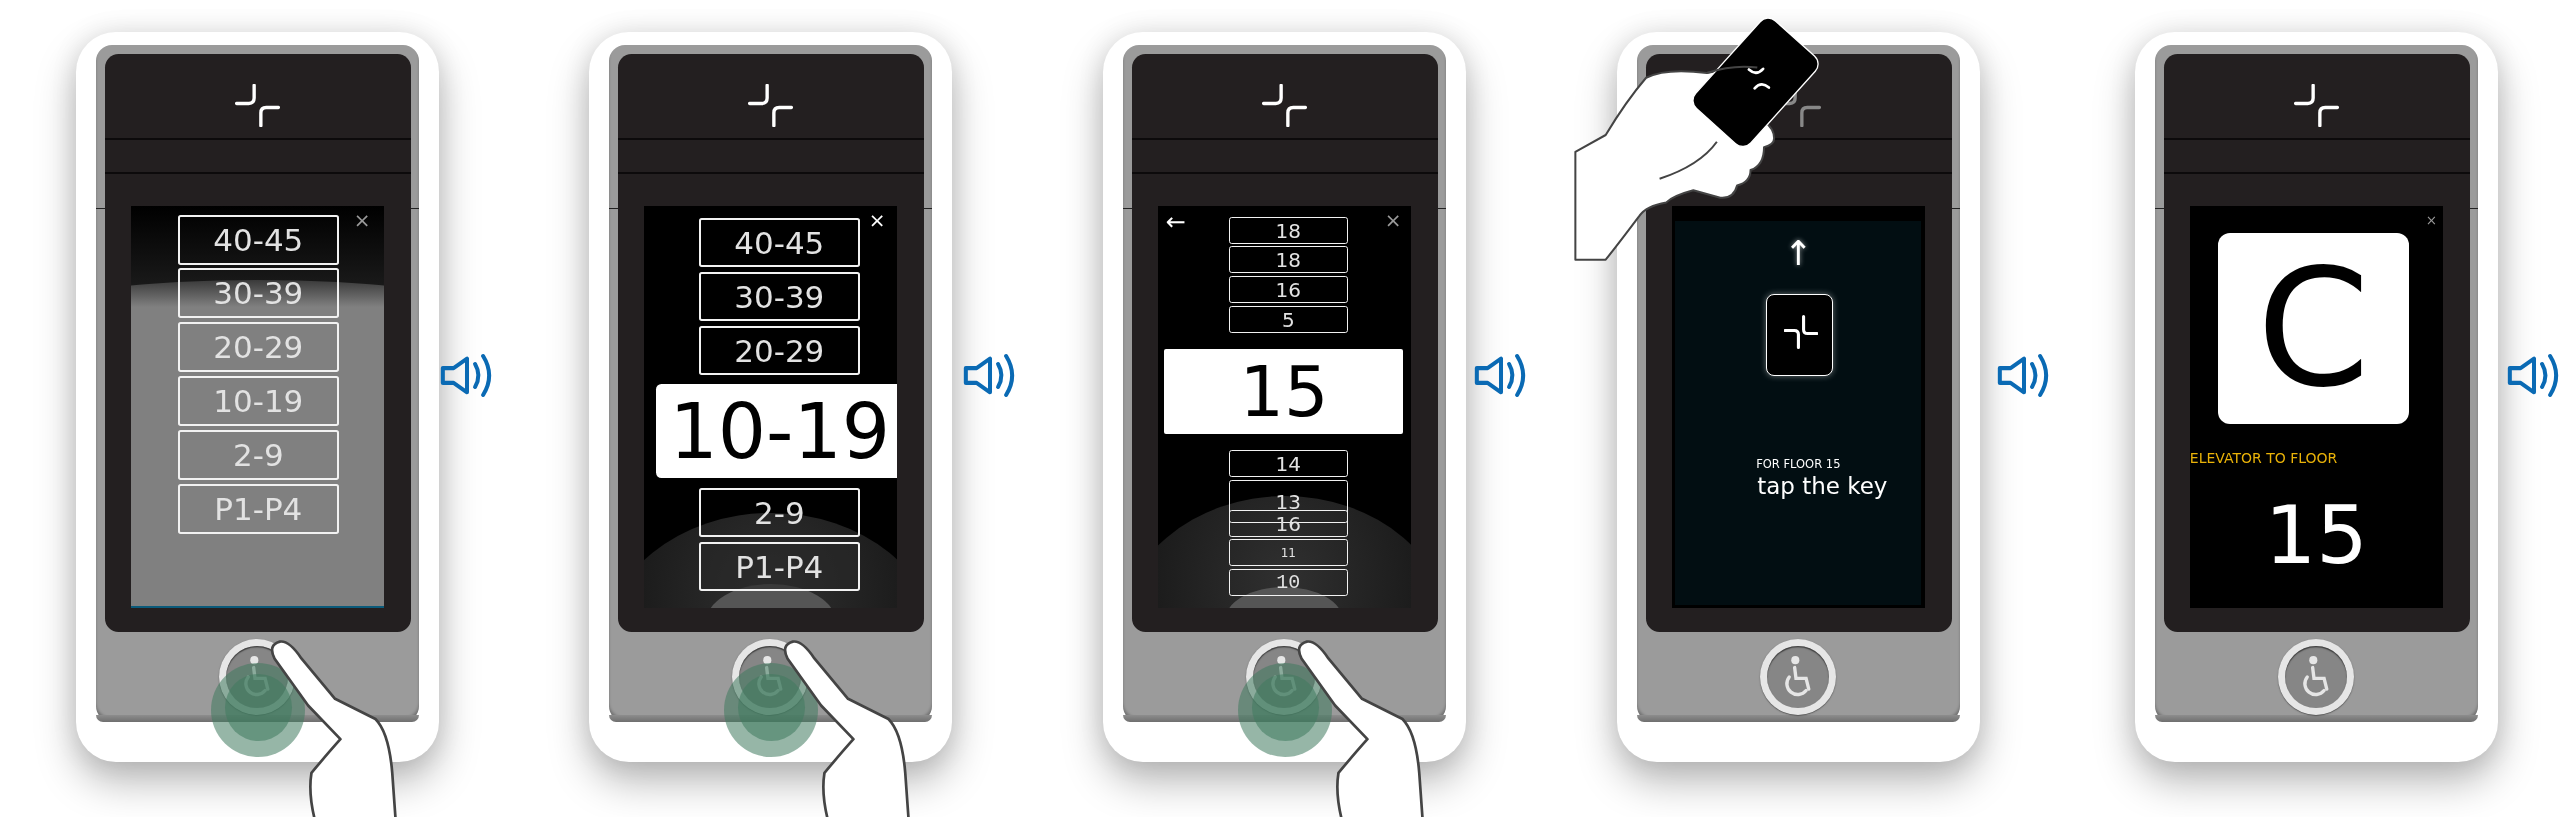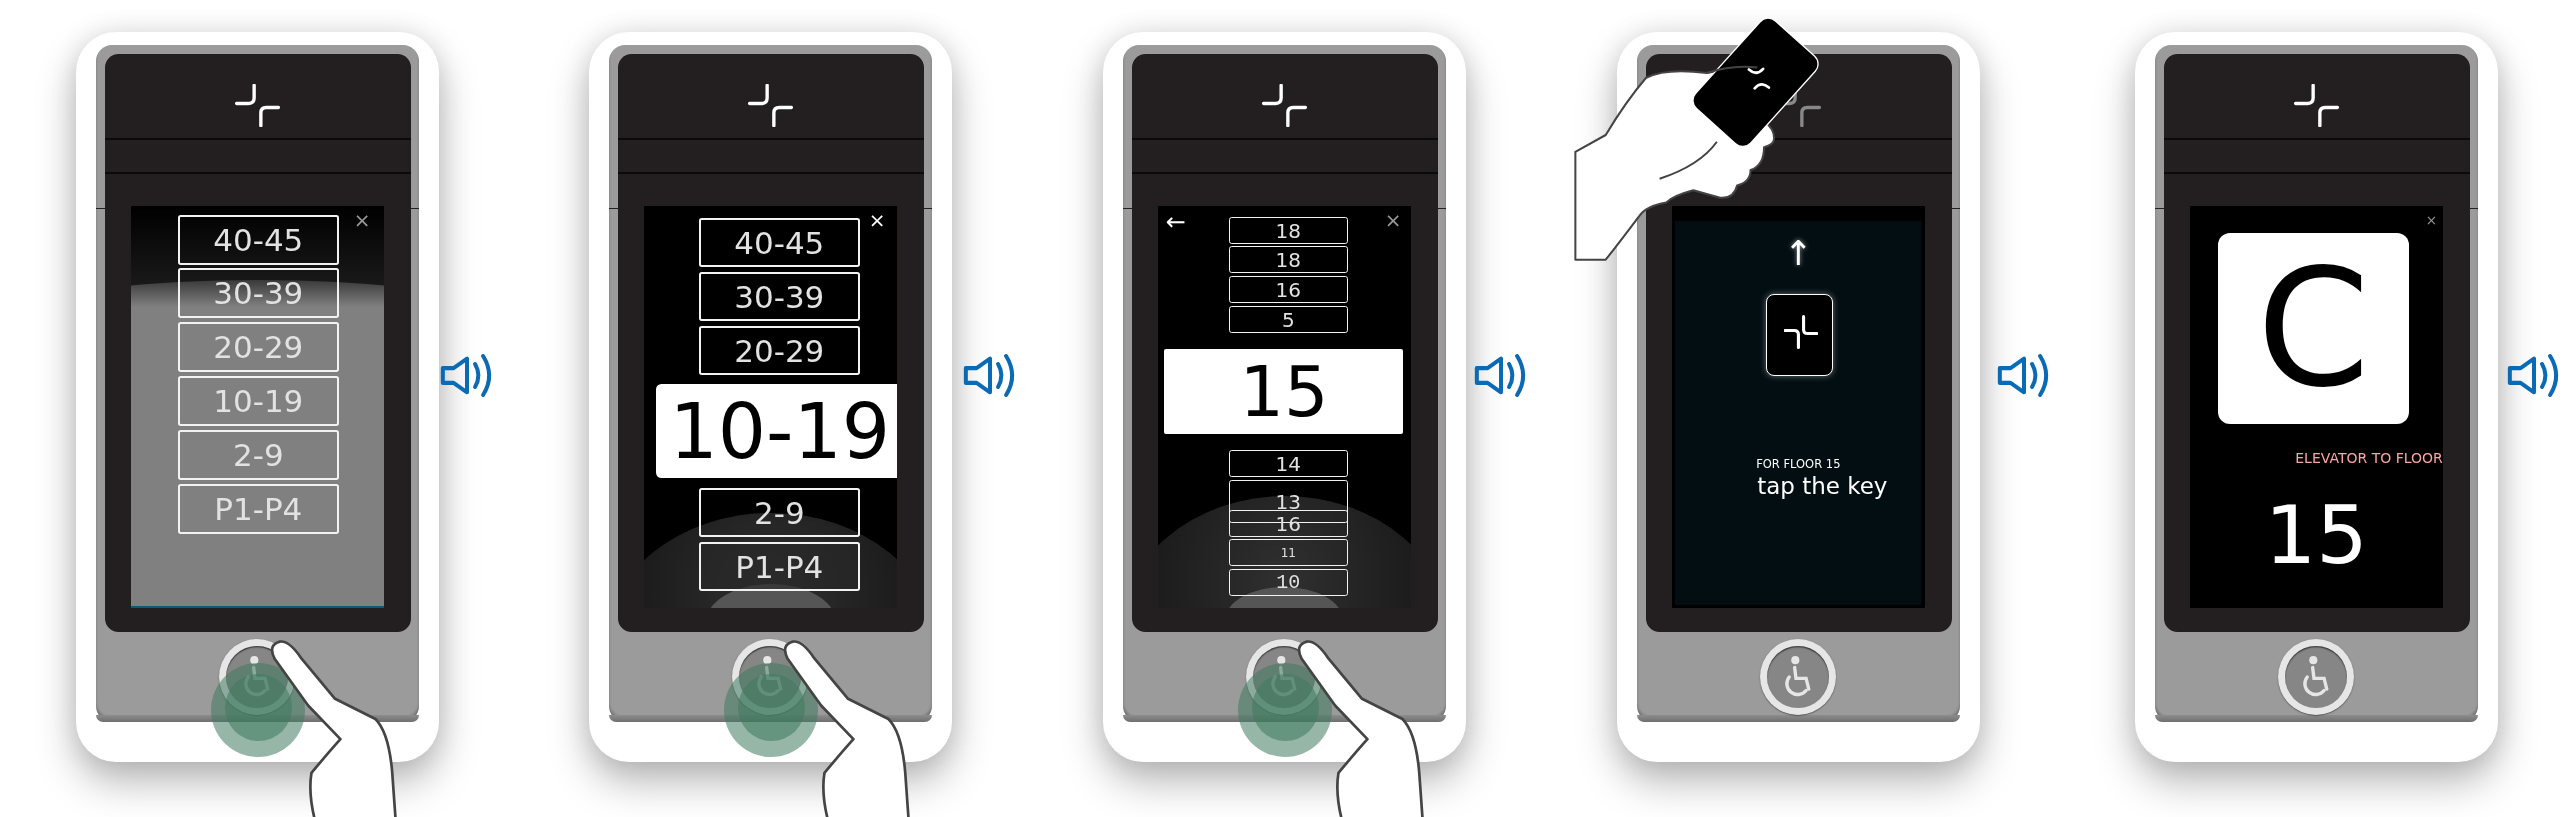--- a/index.html
+++ b/index.html
@@ -210,21 +210,21 @@
   <div class="side-line" style="left:0;width:323px;top:163px;"></div>
   <div class="dark">
     <svg class="logo" viewBox="0 0 66 64">
         <path d="M2 29 H20 Q28 29 28 21 V2 M64 35 H46 Q38 35 38 43 V62" fill="none" stroke="#fff" stroke-width="5" stroke-linecap="round"></path>
       </svg>
     <div class="divider" style="top:84px;"></div>
     <div class="divider" style="top:118px;"></div>
     <div class="screen">
       <span class="close" style="left:236px;top:4px;font-size:13.5px;">×</span>
       <div style="position:absolute;left:28px;top:27px;width:191px;height:191px;background:#fff;color:#000;border-radius:12px;display:flex;align-items:center;justify-content:center;font-size:162px;line-height:1;">C</div>
-      <div style="position:absolute;left:0;width:253px;text-align:right;top:244px;color:#fca5a5;font-size:14px;">ELEVATOR TO FLOOR</div>
+      <div style="position:absolute;left:0;width:253px;text-align:left;top:244px;color:#eab308;font-size:14px;">ELEVATOR TO FLOOR</div>
       <div style="position:absolute;left:0;width:253px;text-align:center;top:289px;color:#fff;font-size:81px;line-height:1;">15</div>
     </div>
   </div>
   <div class="acc-btn">
     <div class="acc-inner">
       <svg viewBox="0 0 92 92" style="position:absolute;left:0;top:0;width:62px;height:62px;">
           <circle cx="42" cy="21" r="6" fill="#e6e6e6"></circle>
           <path d="M41 32 L43 48 H58 L62 64" fill="none" stroke="#e6e6e6" stroke-width="5" stroke-linecap="round"></path>
           <path d="M33 46 A16 16 0 1 0 58 66" fill="none" stroke="#e6e6e6" stroke-width="5" stroke-linecap="round"></path>
         </svg>

